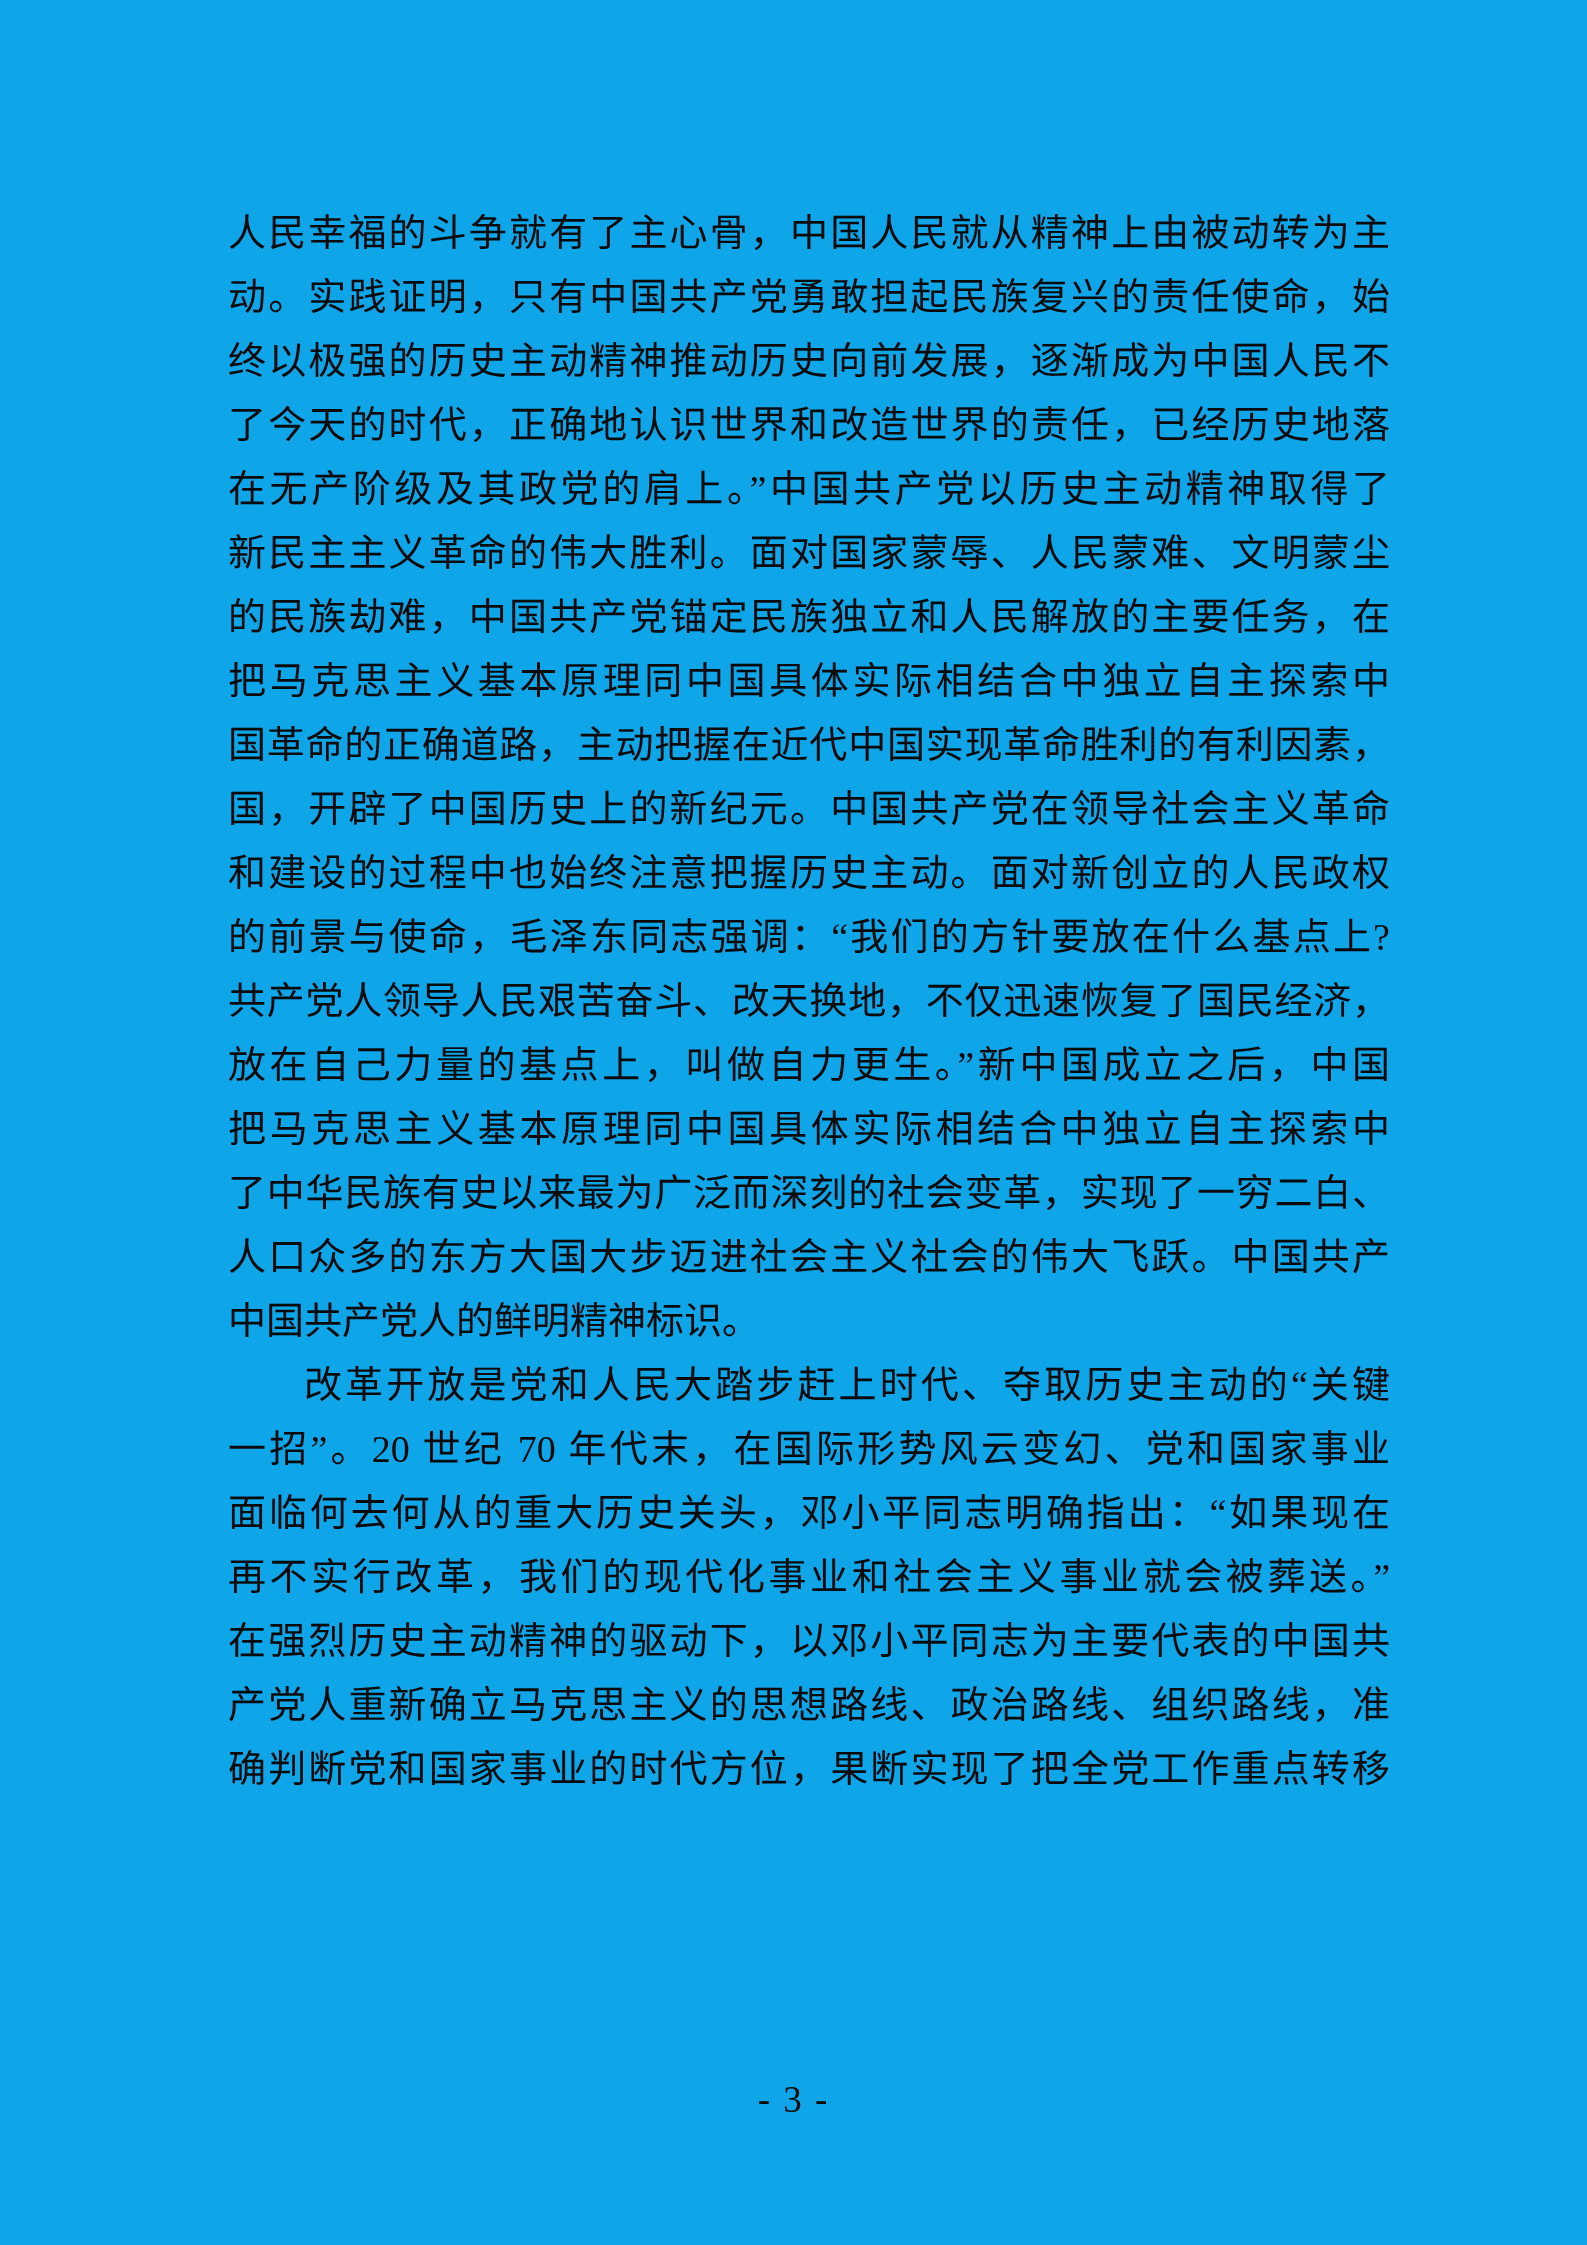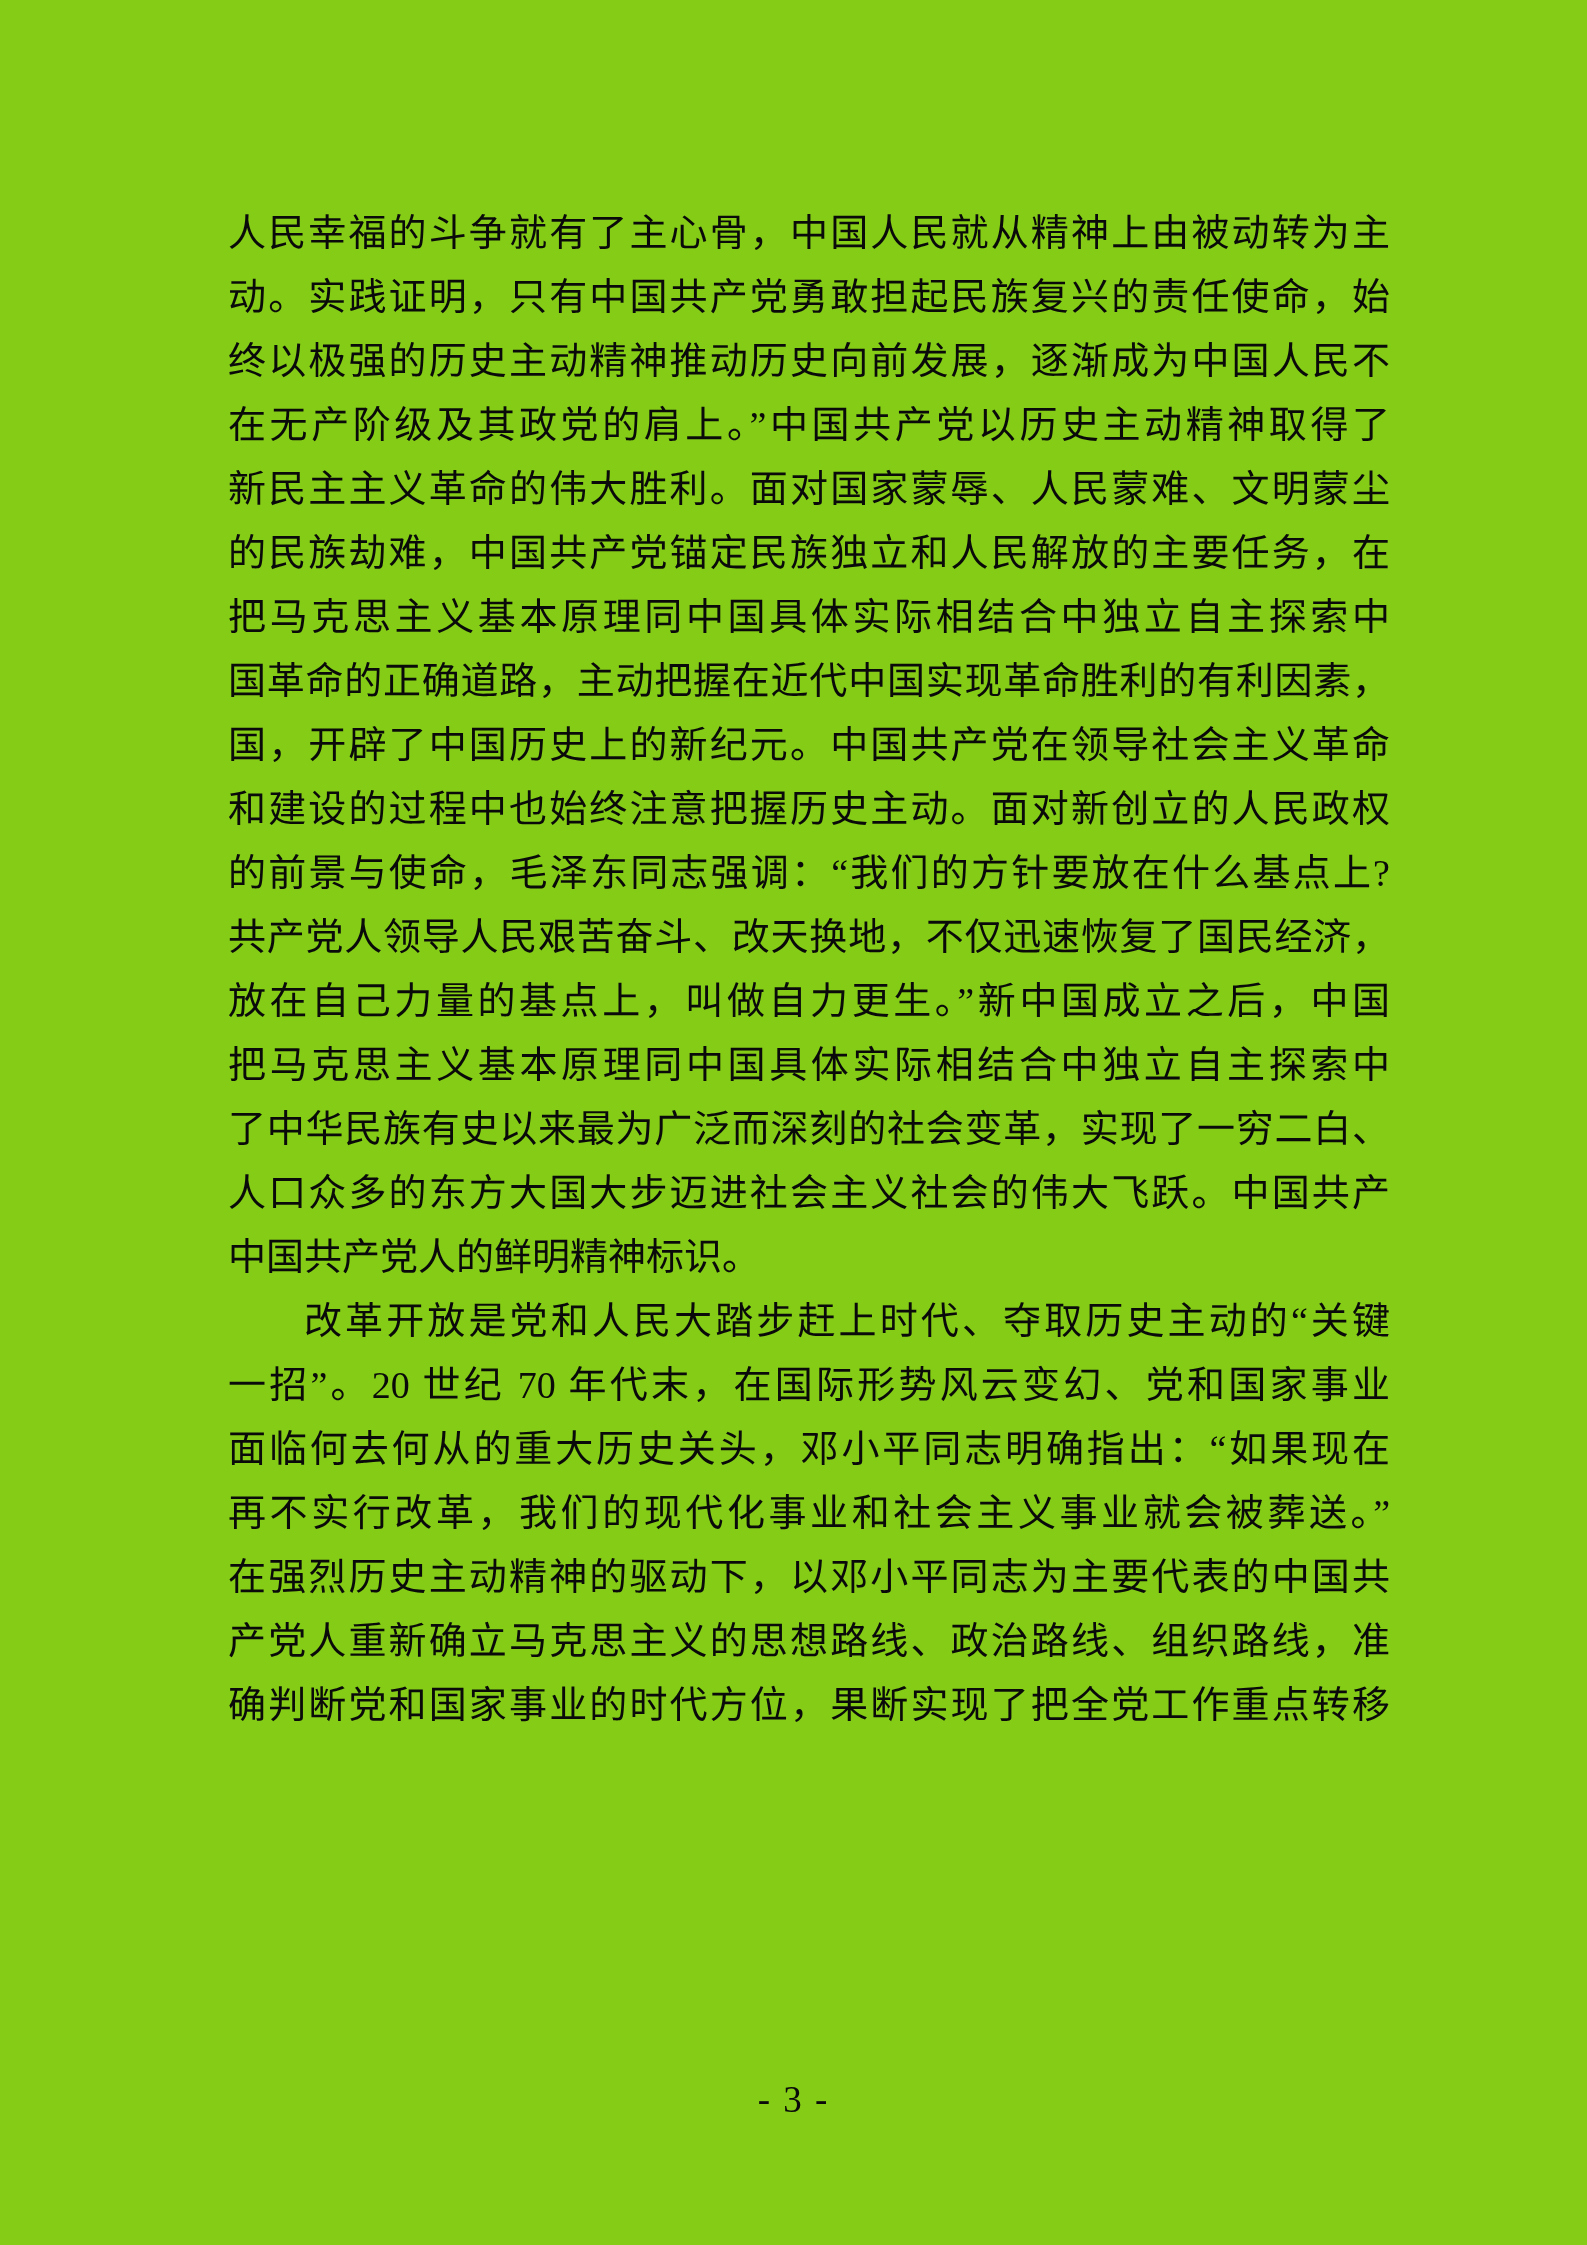--- a/index.html
+++ b/index.html
@@ -5,21 +5,21 @@
   html, body {
     margin: 0;
     padding: 0;
     background: #e8e8e8;
   }
   .page {
     position: relative;
     width: 1587px;
     height: 2245px;
     margin: 0 auto;
-    background: #84cc16;
+    background: #0ea5e9;
     color: #0a0a0a;
     font-family: "Liberation Serif", "DejaVu Serif", serif;
     overflow: hidden;
   }
   .text-block {
     position: absolute;
     left: 228px;
     top: 201px;
     width: 1162px;
   }
@@ -59,20 +59,21 @@
   }
 </style>
 </head>
 <body>
 
 <div class="page">
   <div class="text-block">
       <div class="line fill">人民幸福的斗争就有了主心骨，中国人民就从精神上由被动转为主</div>
       <div class="line fill">动。实践证明，只有中国共产党勇敢担起民族复兴的责任使命，始</div>
       <div class="line fill">终以极强的历史主动精神推动历史向前发展，逐渐成为中国人民不</div>
+      <div class="line fill">了今天的时代，正确地认识世界和改造世界的责任，已经历史地落</div>
       <div class="line fill">在无产阶级及其政党的肩上。”中国共产党以历史主动精神取得了</div>
       <div class="line fill">新民主主义革命的伟大胜利。面对国家蒙辱、人民蒙难、文明蒙尘</div>
       <div class="line fill">的民族劫难，中国共产党锚定民族独立和人民解放的主要任务，在</div>
       <div class="line fill">把马克思主义基本原理同中国具体实际相结合中独立自主探索中</div>
       <div class="line fill">国革命的正确道路，主动把握在近代中国实现革命胜利的有利因素，</div>
       <div class="line fill">国，开辟了中国历史上的新纪元。中国共产党在领导社会主义革命</div>
       <div class="line fill">和建设的过程中也始终注意把握历史主动。面对新创立的人民政权</div>
       <div class="line fill">的前景与使命，毛泽东同志强调：“我们的方针要放在什么基点上?</div>
       <div class="line fill">共产党人领导人民艰苦奋斗、改天换地，不仅迅速恢复了国民经济，</div>
       <div class="line fill">放在自己力量的基点上，叫做自力更生。”新中国成立之后，中国</div>

